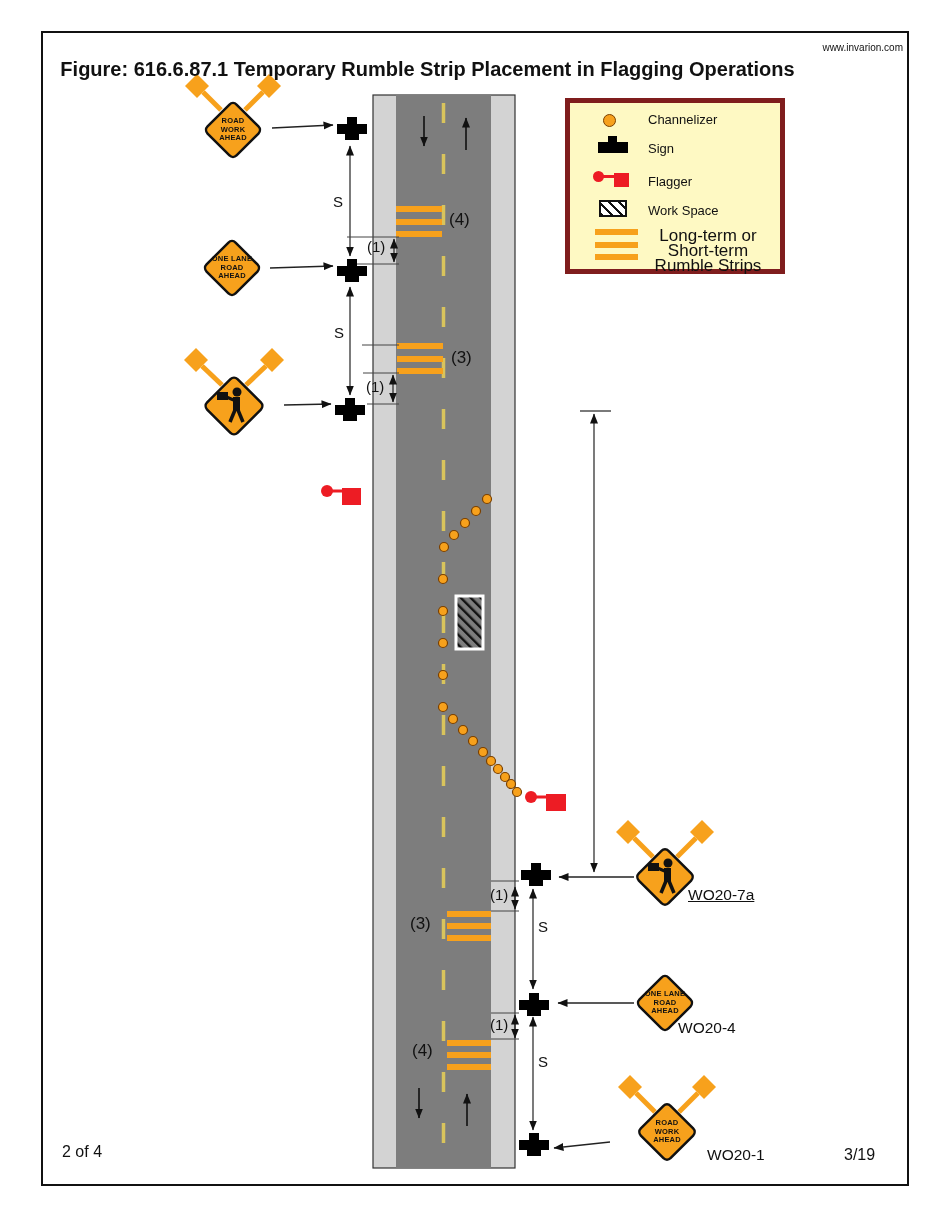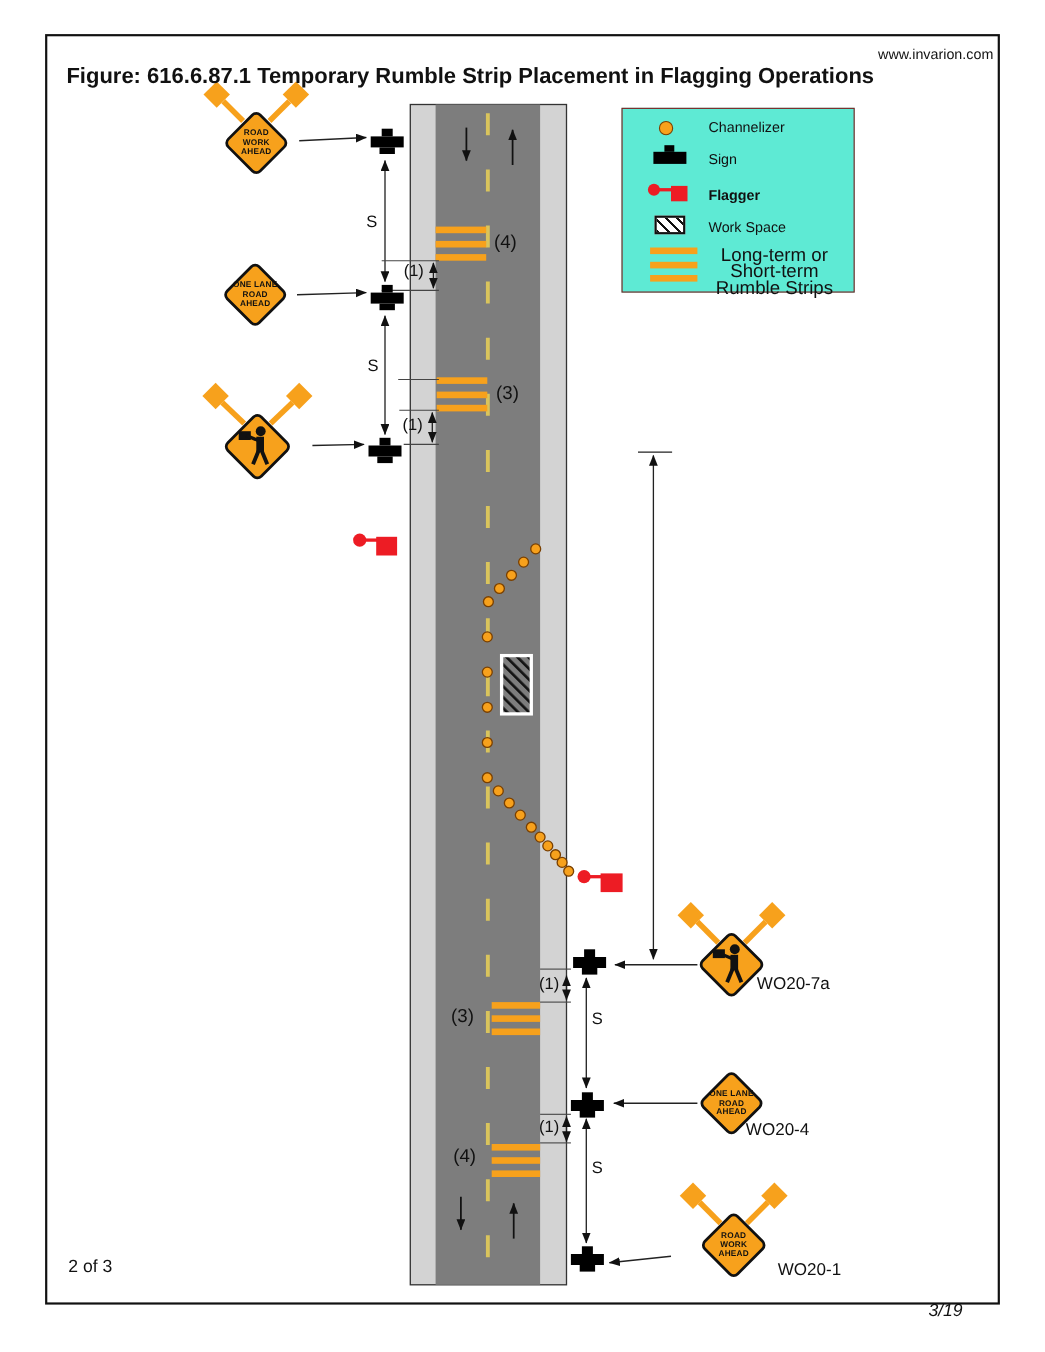--- a/index.html
+++ b/index.html
@@ -1,29 +1,29 @@
 <!DOCTYPE html>
 <html><head>
 <meta charset="utf-8">
 <style>
   html,body{margin:0;padding:0;background:#fff;}
   .page{position:relative;width:950px;height:1229px;background:#fff;overflow:hidden;
         font-family:"Liberation Sans", sans-serif;color:#111;}
   .abs{position:absolute;}
   .title{font-size:20px;font-weight:bold;text-align:center;}
-  .website{font-size:13px;text-align:right;}
+  .website{font-size:10px;text-align:right;}
   .dimlabel{font-size:15px;}
   .rumlabel{font-size:17px;}
   .codelabel{font-size:15.5px;}
   .footertext{font-size:16px;}
   .note{font-size:15.5px;line-height:23px;}
   .diamond-text{display:flex;flex-direction:column;align-items:center;justify-content:center;
                 font-size:7.5px;font-weight:bold;line-height:8.6px;text-align:center;letter-spacing:.2px;}
   
-  .legend{border:1px solid #7f1d1d;background:#5eead4;}
+  .legend{border:5px solid #7f1d1d;background:#fef9c3;}
   .legend-label{font-size:13px;}
   .hatch{background:#7d7d7d;background-image:repeating-linear-gradient(45deg,#111 0 2px,transparent 2px 7px);}
   .orangebar{background:#F7A11C;}
 </style>
 </head>
 <body>
 
 <div class="page">
 
   <svg class="abs" style="left:0;top:0;" width="950" height="1229" viewBox="0 0 950 1229">
@@ -247,21 +247,21 @@
     <div class="abs" style="left:33px;top:11px;width:11px;height:11px;border-radius:50%;background:#F7A11C;border:1px solid #7a4000;"></div>
     <div class="abs legend-label" style="left:78px;top:9px;">Channelizer</div>
 
     <div class="abs" style="left:38px;top:33px;width:9px;height:6px;background:#000;"></div>
     <div class="abs" style="left:28px;top:39px;width:30px;height:11px;background:#000;"></div>
     <div class="abs legend-label" style="left:78px;top:38px;text-align:right;">Sign</div>
 
     <div class="abs" style="left:23px;top:68px;width:11px;height:11px;border-radius:50%;background:#ED1C24;"></div>
     <div class="abs" style="left:33px;top:72px;width:17px;height:3px;background:#ED1C24;"></div>
     <div class="abs" style="left:44px;top:70px;width:15px;height:14px;background:#ED1C24;"></div>
-    <div class="abs legend-label" style="left:78px;top:71px;font-weight:bold;">Flagger</div>
+    <div class="abs legend-label" style="left:78px;top:71px;">Flagger</div>
 
     <div class="abs hatch" style="left:29px;top:97px;width:24px;height:13px;border:2px solid #111;background-color:#fff;"></div>
     <div class="abs legend-label" style="left:78px;top:100px;">Work Space</div>
 
     <div class="abs orangebar" style="left:25px;top:126px;width:43px;height:6px;"></div>
     <div class="abs orangebar" style="left:25px;top:139px;width:43px;height:6px;"></div>
     <div class="abs orangebar" style="left:25px;top:151px;width:43px;height:6px;"></div>
     <div class="abs" style="left:70px;top:125px;width:136px;text-align:center;font-size:17px;line-height:15px;">
       <div>Long-term or Short-term</div>
       <div>Rumble Strips</div>
@@ -282,36 +282,36 @@
     <div>ONE LANE</div>
     <div>ROAD</div>
     <div>AHEAD</div>
   </div>
   <div class="abs diamond-text" style="left:622px;top:1118px;width:90px;height:28px;">
     <div>ROAD</div>
     <div>WORK</div>
     <div>AHEAD</div>
   </div>
 
-  <div class="abs codelabel" style="left:688px;top:886px;">WO20-7a</div>
+  <div class="abs codelabel" style="left:688px;top:886px;text-decoration:underline;">WO20-7a</div>
   <div class="abs codelabel" style="left:678px;top:1019px;">WO20-4</div>
   <div class="abs codelabel" style="left:686px;top:1146px;margin-left:21px;">WO20-1</div>
 
   <div class="abs rumlabel" style="left:449px;top:210px;">(4)</div>
   <div class="abs rumlabel" style="left:451px;top:348px;">(3)</div>
   <div class="abs rumlabel" style="left:410px;top:914px;">(3)</div>
   <div class="abs rumlabel" style="left:412px;top:1041px;">(4)</div>
 
   <div class="abs dimlabel" style="left:333px;top:193px;">S</div>
   <div class="abs dimlabel" style="left:334px;top:324px;">S</div>
   <div class="abs dimlabel" style="left:538px;top:918px;">S</div>
   <div class="abs dimlabel" style="left:538px;top:1053px;">S</div>
 
   <div class="abs dimlabel" style="left:367px;top:238px;">(1)</div>
   <div class="abs dimlabel" style="left:366px;top:378px;">(1)</div>
   <div class="abs dimlabel" style="left:490px;top:886px;">(1)</div>
   <div class="abs dimlabel" style="left:490px;top:1016px;">(1)</div>
 
 
-  <div class="abs footertext" style="left:62px;top:1143px;">2 of 3</div>
-  <div class="abs footertext" style="left:844px;top:1183px;font-style:italic;">3/19</div>
+  <div class="abs footertext" style="left:62px;top:1143px;">2 of 4</div>
+  <div class="abs footertext" style="left:844px;top:1146px;">3/19</div>
 
 </div>
 
 </body></html>

